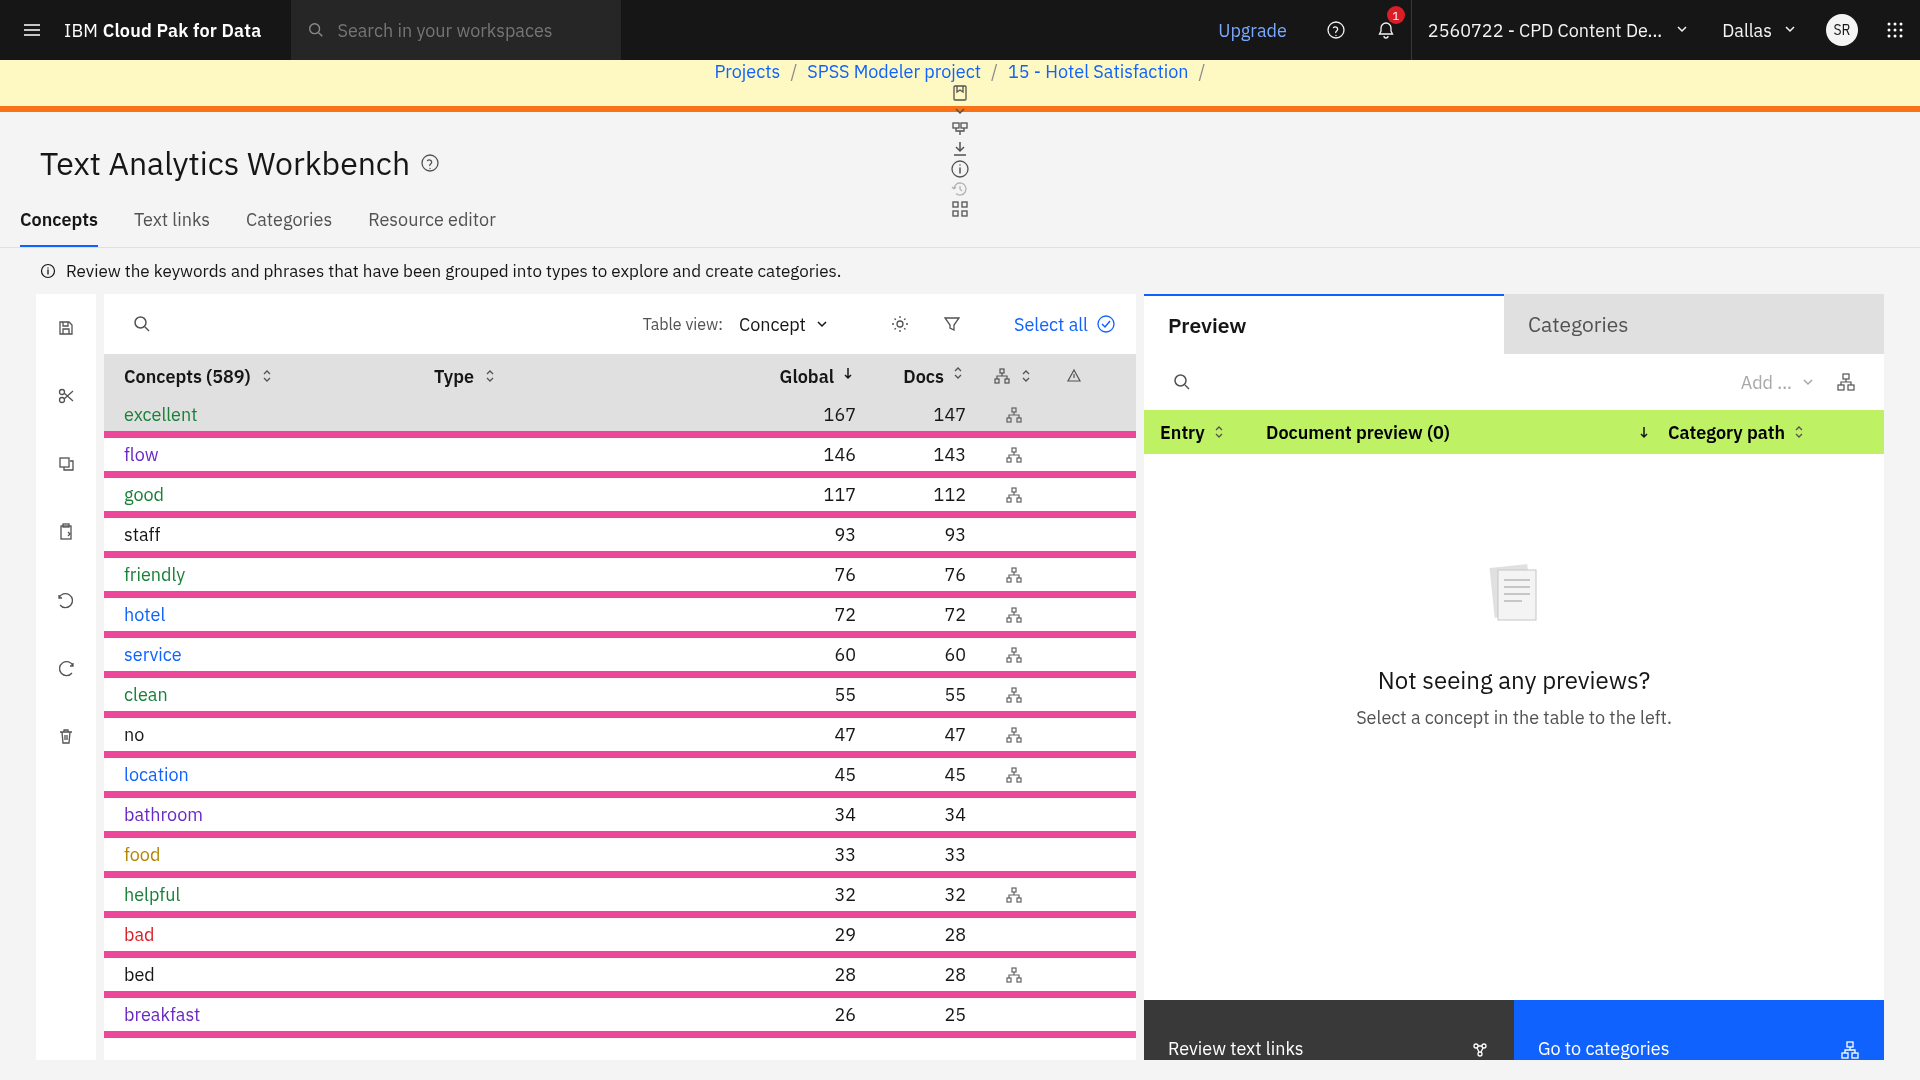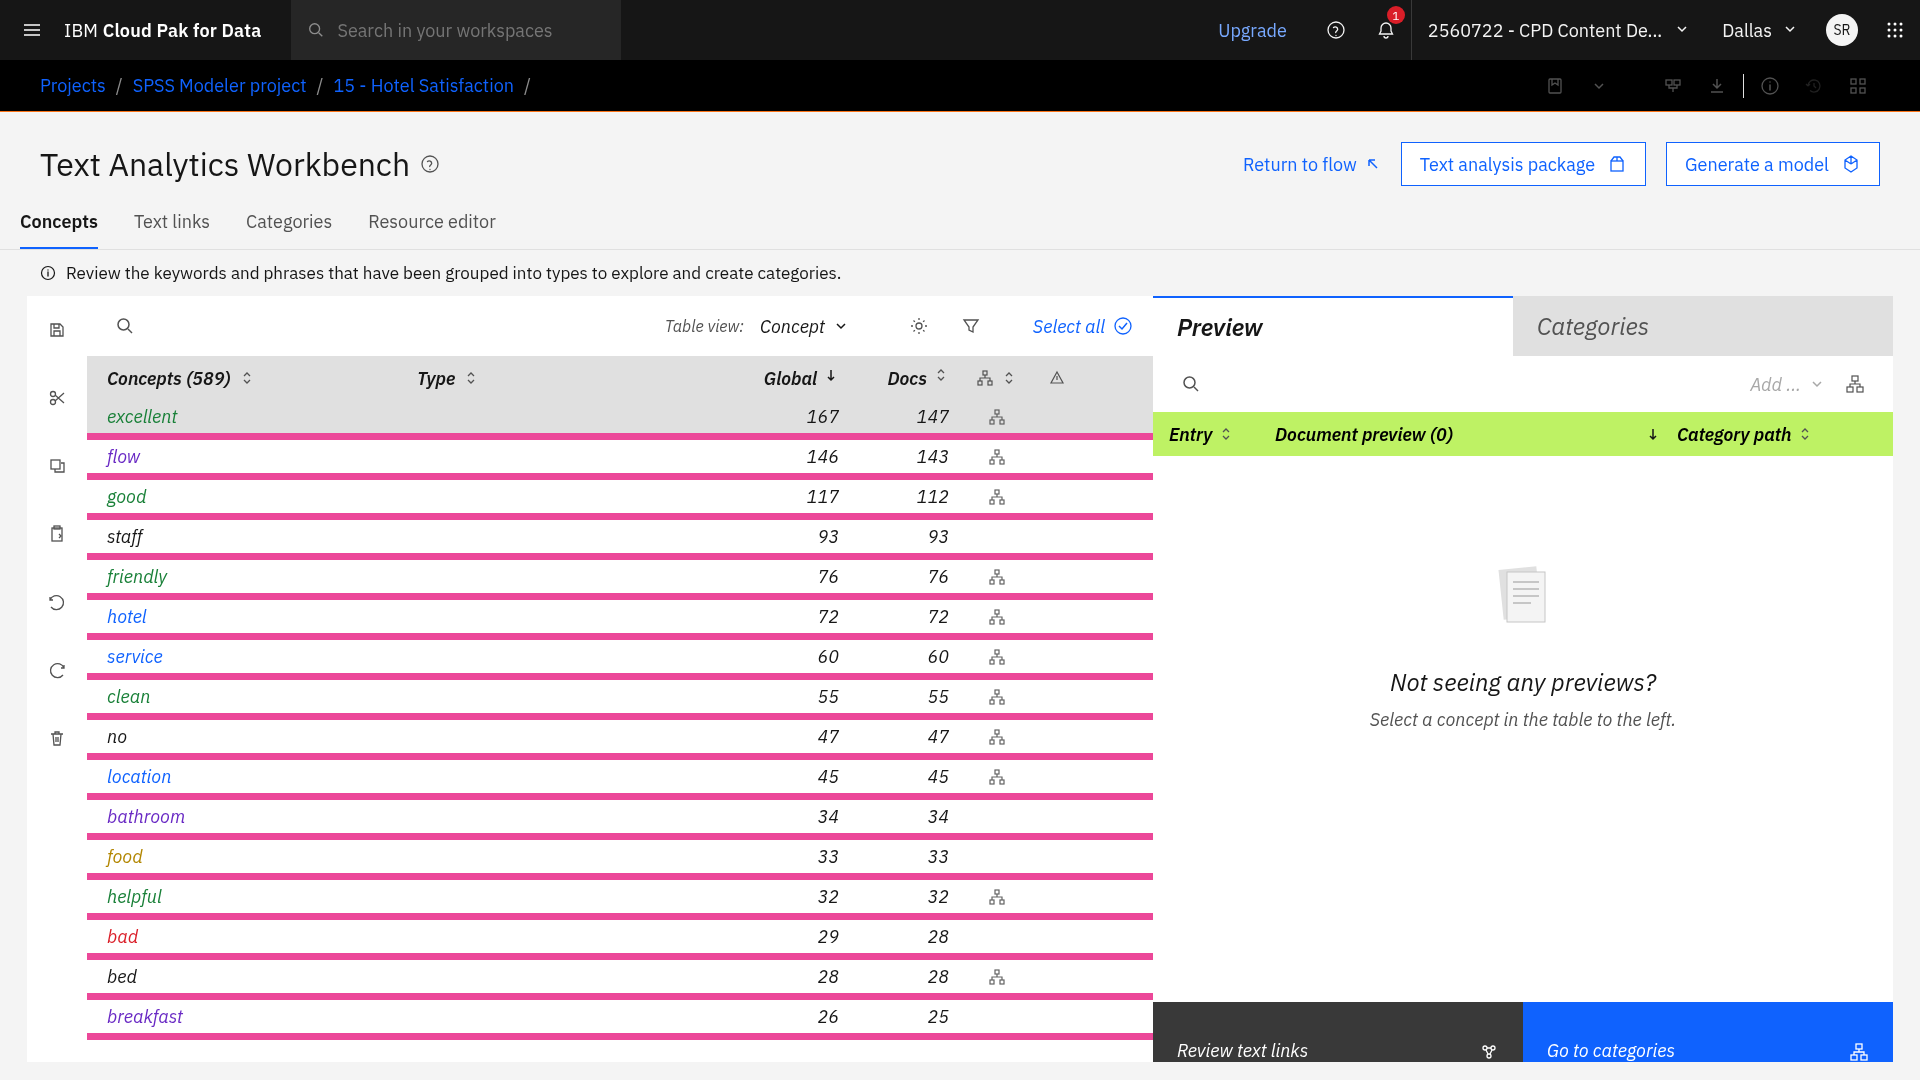--- a/index.html
+++ b/index.html
@@ -17,21 +17,21 @@
 .hdr-icon { width:50px; height:60px; display:flex; align-items:center; justify-content:center; cursor:pointer; position:relative; }
 .hdr-icon svg { stroke:#f4f4f4; }
 .badge { position:absolute; top:6px; right:6px; background:#da1e28; color:#fff; font-size:12px; min-width:18px; height:18px; border-radius:9px; display:flex; align-items:center; justify-content:center; padding:0 4px;}
 .account { padding:0 16px; height:60px; display:flex; align-items:center; border-left:1px solid #393939; cursor:pointer; font-size:18px; color:#f4f4f4;}
 .account span.chev { margin-left:12px; }
 .region { padding:0 16px; height:60px; display:flex; align-items:center; cursor:pointer; font-size:18px; color:#f4f4f4;}
 .avatar { width:32px; height:32px; border-radius:50%; background:#f4f4f4; color:#161616; font-size:14px; display:flex; align-items:center; justify-content:center; margin:0 12px;}
 .apps { width:50px; height:60px; display:flex; align-items:center; justify-content:center; cursor:pointer;}
 
 
-.subbar { height:52px; background:#000000; border-bottom:1px solid #f97316; display:flex; align-items:center; padding:0 40px; }
+.subbar { height:52px; background:#fef9c3; border-bottom:6px solid #f97316; display:flex; align-items:center; padding:0 40px;flex-direction:column; }
 .crumbs { display:flex; align-items:center; gap:10px; font-size:18px; }
 .crumbs a { color:#0f62fe; text-decoration:none; }
 .crumbs .sep { color:#8d8d8d; }
 .sub-spacer{flex:1;}
 .subicon { width:44px; height:52px; display:flex; align-items:center; justify-content:center; cursor:pointer; color:#525252;}
 .subdiv { width:1px; height:24px; background:#e0e0e0; margin:0 4px;}
 
 
 .titlebar { display:flex; align-items:center; padding:30px 40px 0 40px;}
 .titlebar h1 { font-size:32px; font-weight:400; color:#161616; display:flex; align-items:center; gap:10px;}
@@ -41,21 +41,21 @@
 
 
 .tabs { display:flex; gap:36px; padding:24px 20px 0 20px; border-bottom:1px solid #e0e0e0;}
 .tab { padding:0 0 14px 0; font-size:18px; color:#525252; cursor:pointer; border-bottom:2px solid transparent;}
 .tab.active { color:#161616; font-weight:600; border-bottom-color:#0f62fe;}
 
 
 .infostrip { display:flex; align-items:center; gap:10px; padding:12px 40px; font-size:17px; color:#161616;}
 
 
-.workspace { display:flex; padding:0 27px; gap:0;font-style:italic;}
+.workspace { display:flex; padding:0 36px; gap:8px;}
 .rail { width:60px; background:#fff; display:flex; flex-direction:column; align-items:center; padding-top:14px; gap:28px;}
 .rail-btn { width:40px;height:40px; display:flex; align-items:center; justify-content:center; cursor:pointer; color:#525252;}
 
 .left-panel { flex:1; background:#fff; display:flex; flex-direction:column; min-width:0;}
 .panel-toolbar { height:60px; display:flex; align-items:center; padding:0 20px; gap:16px;}
 .panel-toolbar .spacer{flex:1;}
 .tv-label{font-size:16px; color:#525252;}
 .tv-value{font-size:18px; color:#161616; display:flex; align-items:center; gap:8px; cursor:pointer;}
 .tb-icon{width:36px;height:36px;display:flex;align-items:center;justify-content:center;cursor:pointer;color:#525252;}
 .select-all{color:#0f62fe; font-size:18px; display:flex; align-items:center; gap:8px; cursor:pointer;}
@@ -71,21 +71,21 @@
 .tbl-body{overflow:auto; height:662px; position:relative;}
 .row{display:flex; height:40px; align-items:center; border-bottom:7px solid #ec4899; font-size:18px;}
 .row.selected{background:#e0e0e0;}
 .row .col-concept, .row .col-type { font-weight:400;}
 .row .col-global, .row .col-docs{ color:#161616; }
 .tree-icon{opacity:0.9;}
 
 
 .right-panel{flex:0 0 740px; display:flex; flex-direction:column;}
 .rp-tabs{display:flex; height:60px; background:#e0e0e0;}
-.rp-tab{flex:0 0 360px; display:flex; align-items:center; padding:0 24px; font-size:24px; cursor:pointer; color:#525252;}
+.rp-tab{flex:0 0 360px; display:flex; align-items:center; padding:0 24px; font-size:21px; cursor:pointer; color:#525252;}
 .rp-tab.active{background:#fff; color:#161616; font-weight:600; border-top:2px solid #0f62fe;}
 .rp-body{flex:1; background:#fff; display:flex; flex-direction:column;}
 .rp-toolbar{height:56px; display:flex; align-items:center; padding:0 20px; gap:12px;}
 .rp-toolbar .spacer{flex:1;}
 .add-drop{color:#a8a8a8; font-size:18px; display:flex; align-items:center; gap:8px;}
 .rp-head{display:flex; background:#bef264; height:44px; align-items:center; font-weight:600; font-size:18px; padding:0 16px; gap:16px;}
 .rp-col-entry{flex:0 0 90px; display:flex; gap:6px; align-items:center;}
 .rp-col-doc{flex:1; display:flex; gap:6px; align-items:center;}
 .rp-col-cat{flex:0 0 200px; display:flex; gap:6px; align-items:center;}
 .empty-state{flex:1; display:flex; flex-direction:column; align-items:center; justify-content:flex-start; padding-top:100px;}
@@ -221,41 +221,20 @@
 </div>
 
 <div class="titlebar">
   <h1>
     <span>Text Analytics Workbench</span>
     <svg class="ic" viewBox="0 0 20 20">
         <circle cx="10" cy="10" r="8" stroke="#525252" stroke-width="1.3"></circle>
         <path d="M7.5 7.5a2.5 2.5 0 0 1 4.2 1.8c0 1.5-2 1.8-2 3.2M10 15.5v.1" stroke="#525252" stroke-width="1.3" stroke-linecap="round"></path>
       </svg>
   </h1>
-  <div class="title-actions">
-    <div class="link-btn">
-      <span>Return to flow</span>
-      <svg class="ic16" viewBox="0 0 16 16">
-          <path d="M12 12 4 4m0 0v6m0-6h6" stroke="#0f62fe" stroke-width="1.5"></path>
-        </svg>
-    </div>
-    <button class="ghost-btn">
-      <span>Text analysis package</span>
-      <svg class="ic" viewBox="0 0 20 20">
-          <rect x="4" y="7" width="12" height="10" stroke="#0f62fe" stroke-width="1.3"></rect>
-          <path d="M4 7l3-4h6l3 4M10 3v4" stroke="#0f62fe" stroke-width="1.3"></path>
-        </svg>
-    </button>
-    <button class="ghost-btn">
-      <span>Generate a model</span>
-      <svg class="ic" viewBox="0 0 20 20">
-          <path d="M10 2l6 4v8l-6 4-6-4V6l6-4z M10 2v8m0 0l6-4m-6 4l-6-4" stroke="#0f62fe" stroke-width="1.3"></path>
-        </svg>
-    </button>
-  </div>
 </div>
 
 <div class="tabs">
   <div class="tab active">Concepts</div>
   <div class="tab">Text links</div>
   <div class="tab">Categories</div>
   <div class="tab">Resource editor</div>
 </div>
 
 <div class="infostrip">

